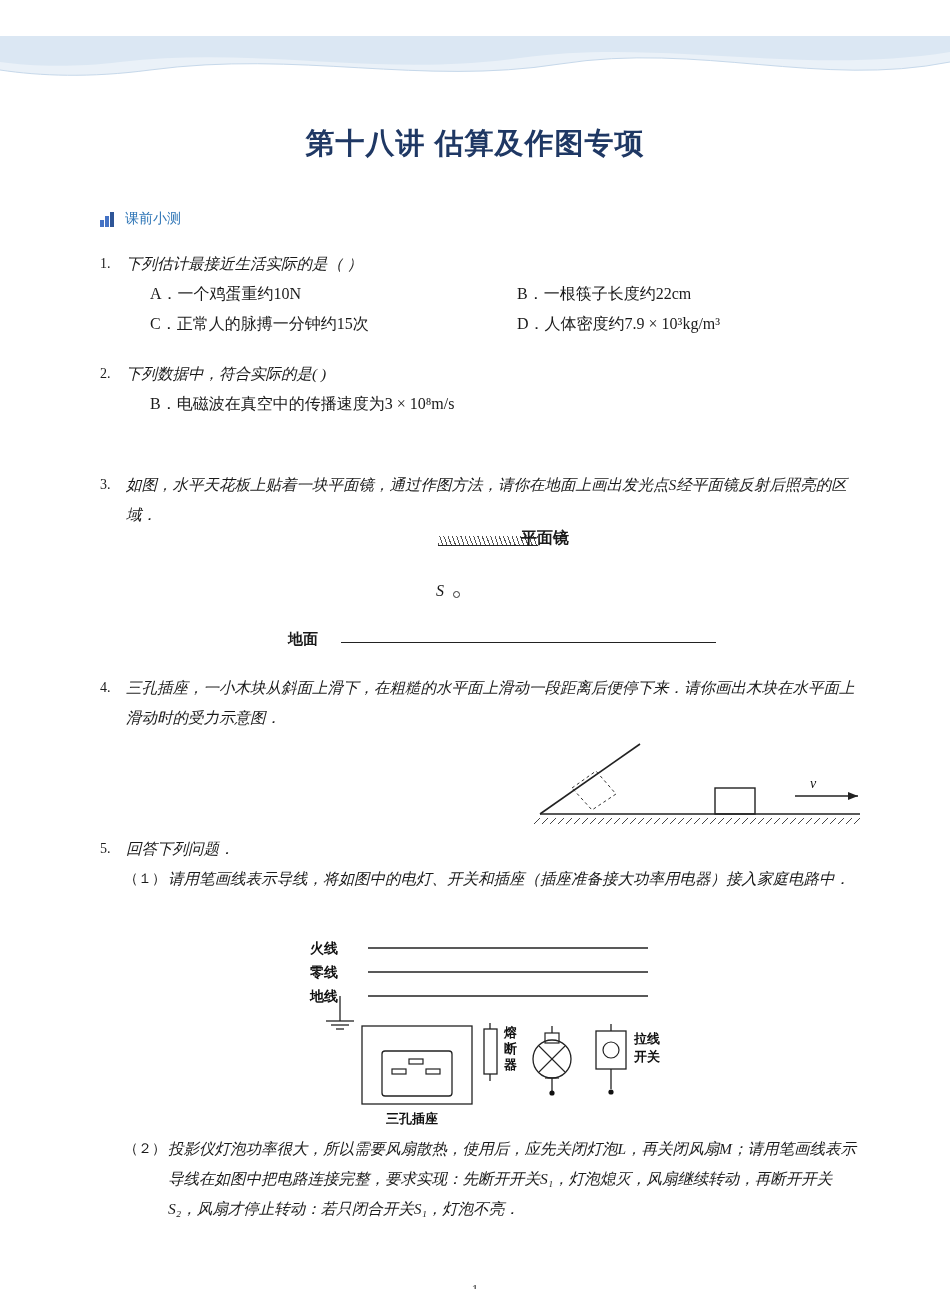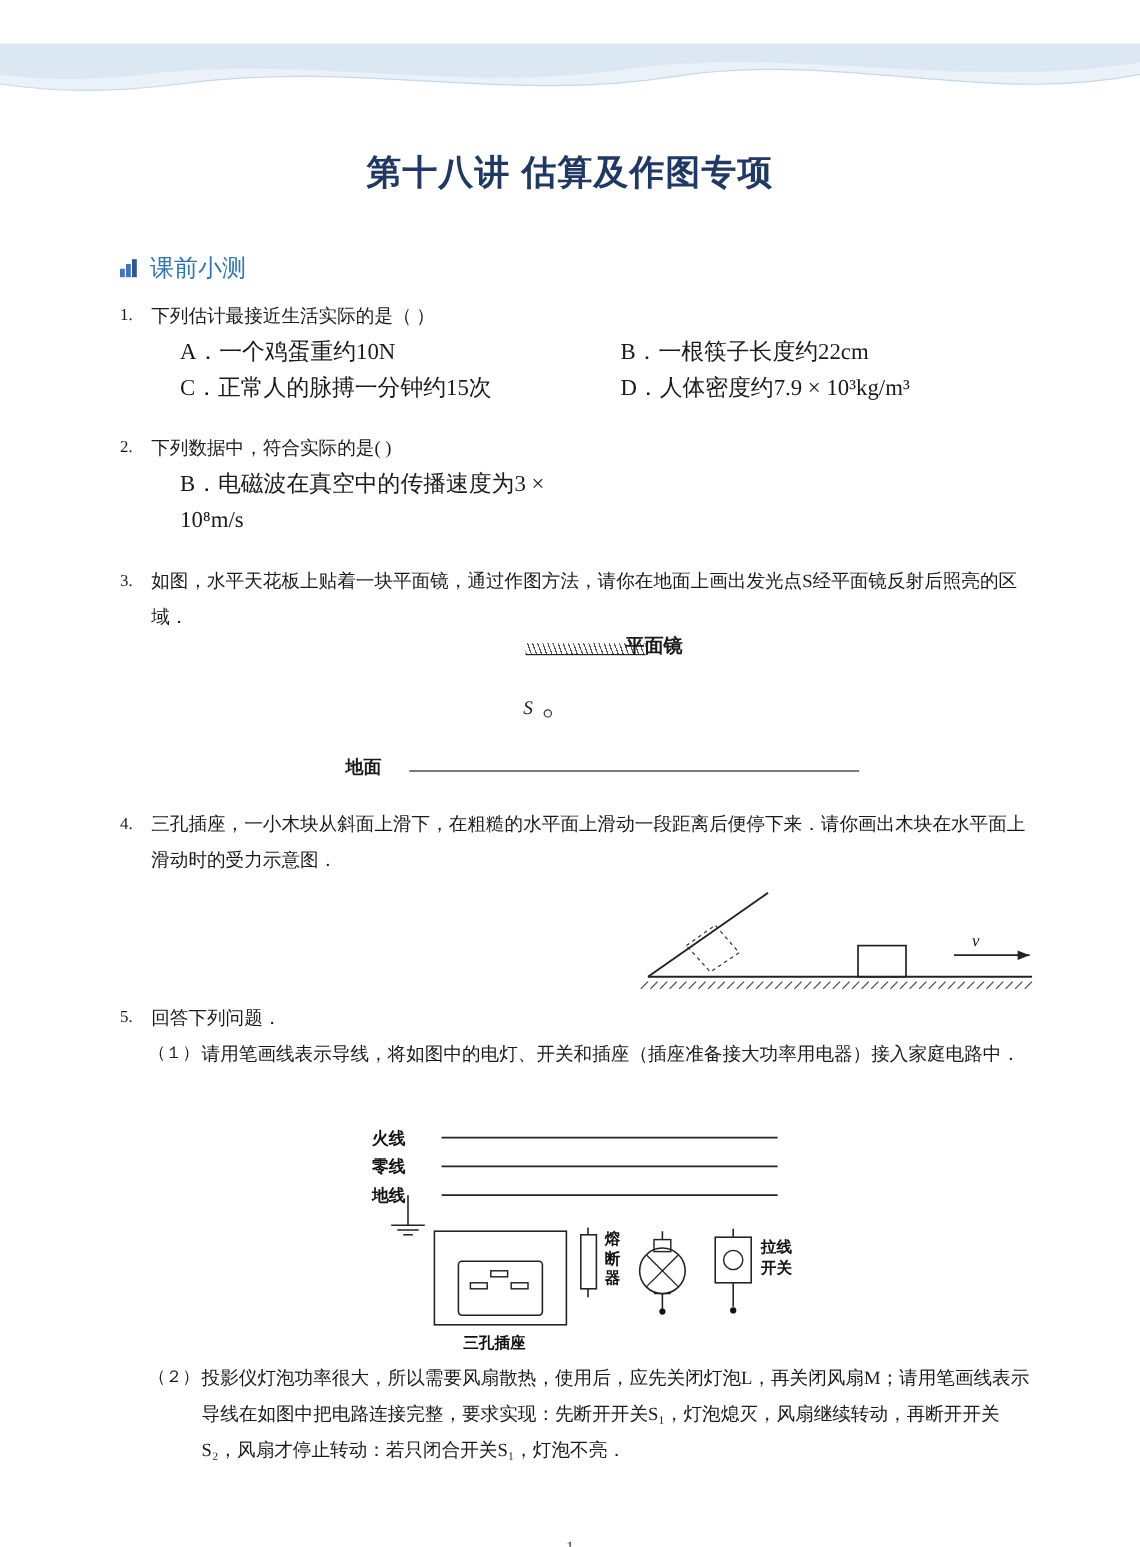--- a/index.html
+++ b/index.html
@@ -60,21 +60,21 @@
     bottom: 0;
     width: 3.5px;
     background: #4472c4;
     display: block;
   }
   .bars-icon i:nth-child(1) { left: 0;  height: 7px; }
   .bars-icon i:nth-child(2) { left: 5px; height: 11px; }
   .bars-icon i:nth-child(3) { left: 10px; height: 15px; background:#2e5597; }
   .section-head .label {
     font-family: "Liberation Sans", sans-serif;
-    font-size: 20px;
+    font-size: 14px;
     color: #2e75b6;
     text-align: center;
   }
 
   .q {
     position: absolute;
     left: 100px;
     width: 760px;
     font-size: 15.5px;
     line-height: 30px;
@@ -82,34 +82,35 @@
   .q .num {
     position: absolute;
     left: 0;
     top: 0;
     width: 24px;
     text-align: left;
     font-size: 14px;
   }
   .q .body {
     margin-left: 26px;
+    font-style: italic;
   }
   .opts {
     position: relative;
     margin-left: 26px;
   }
   .opt-row {
     display: flex;
     width: 100%;
   }
   .opt {
     width: 50%;
     padding-left: 24px;
     box-sizing: border-box;
-    font-size: 19px;
+    font-size: 16px;
     line-height: 30px;
   }
   .mathit { font-family: "Liberation Serif", serif; font-style: italic; }
 
   
   .fig3 {
     position: absolute;
     left: 116px;
     top: 492px;
     width: 760px;

